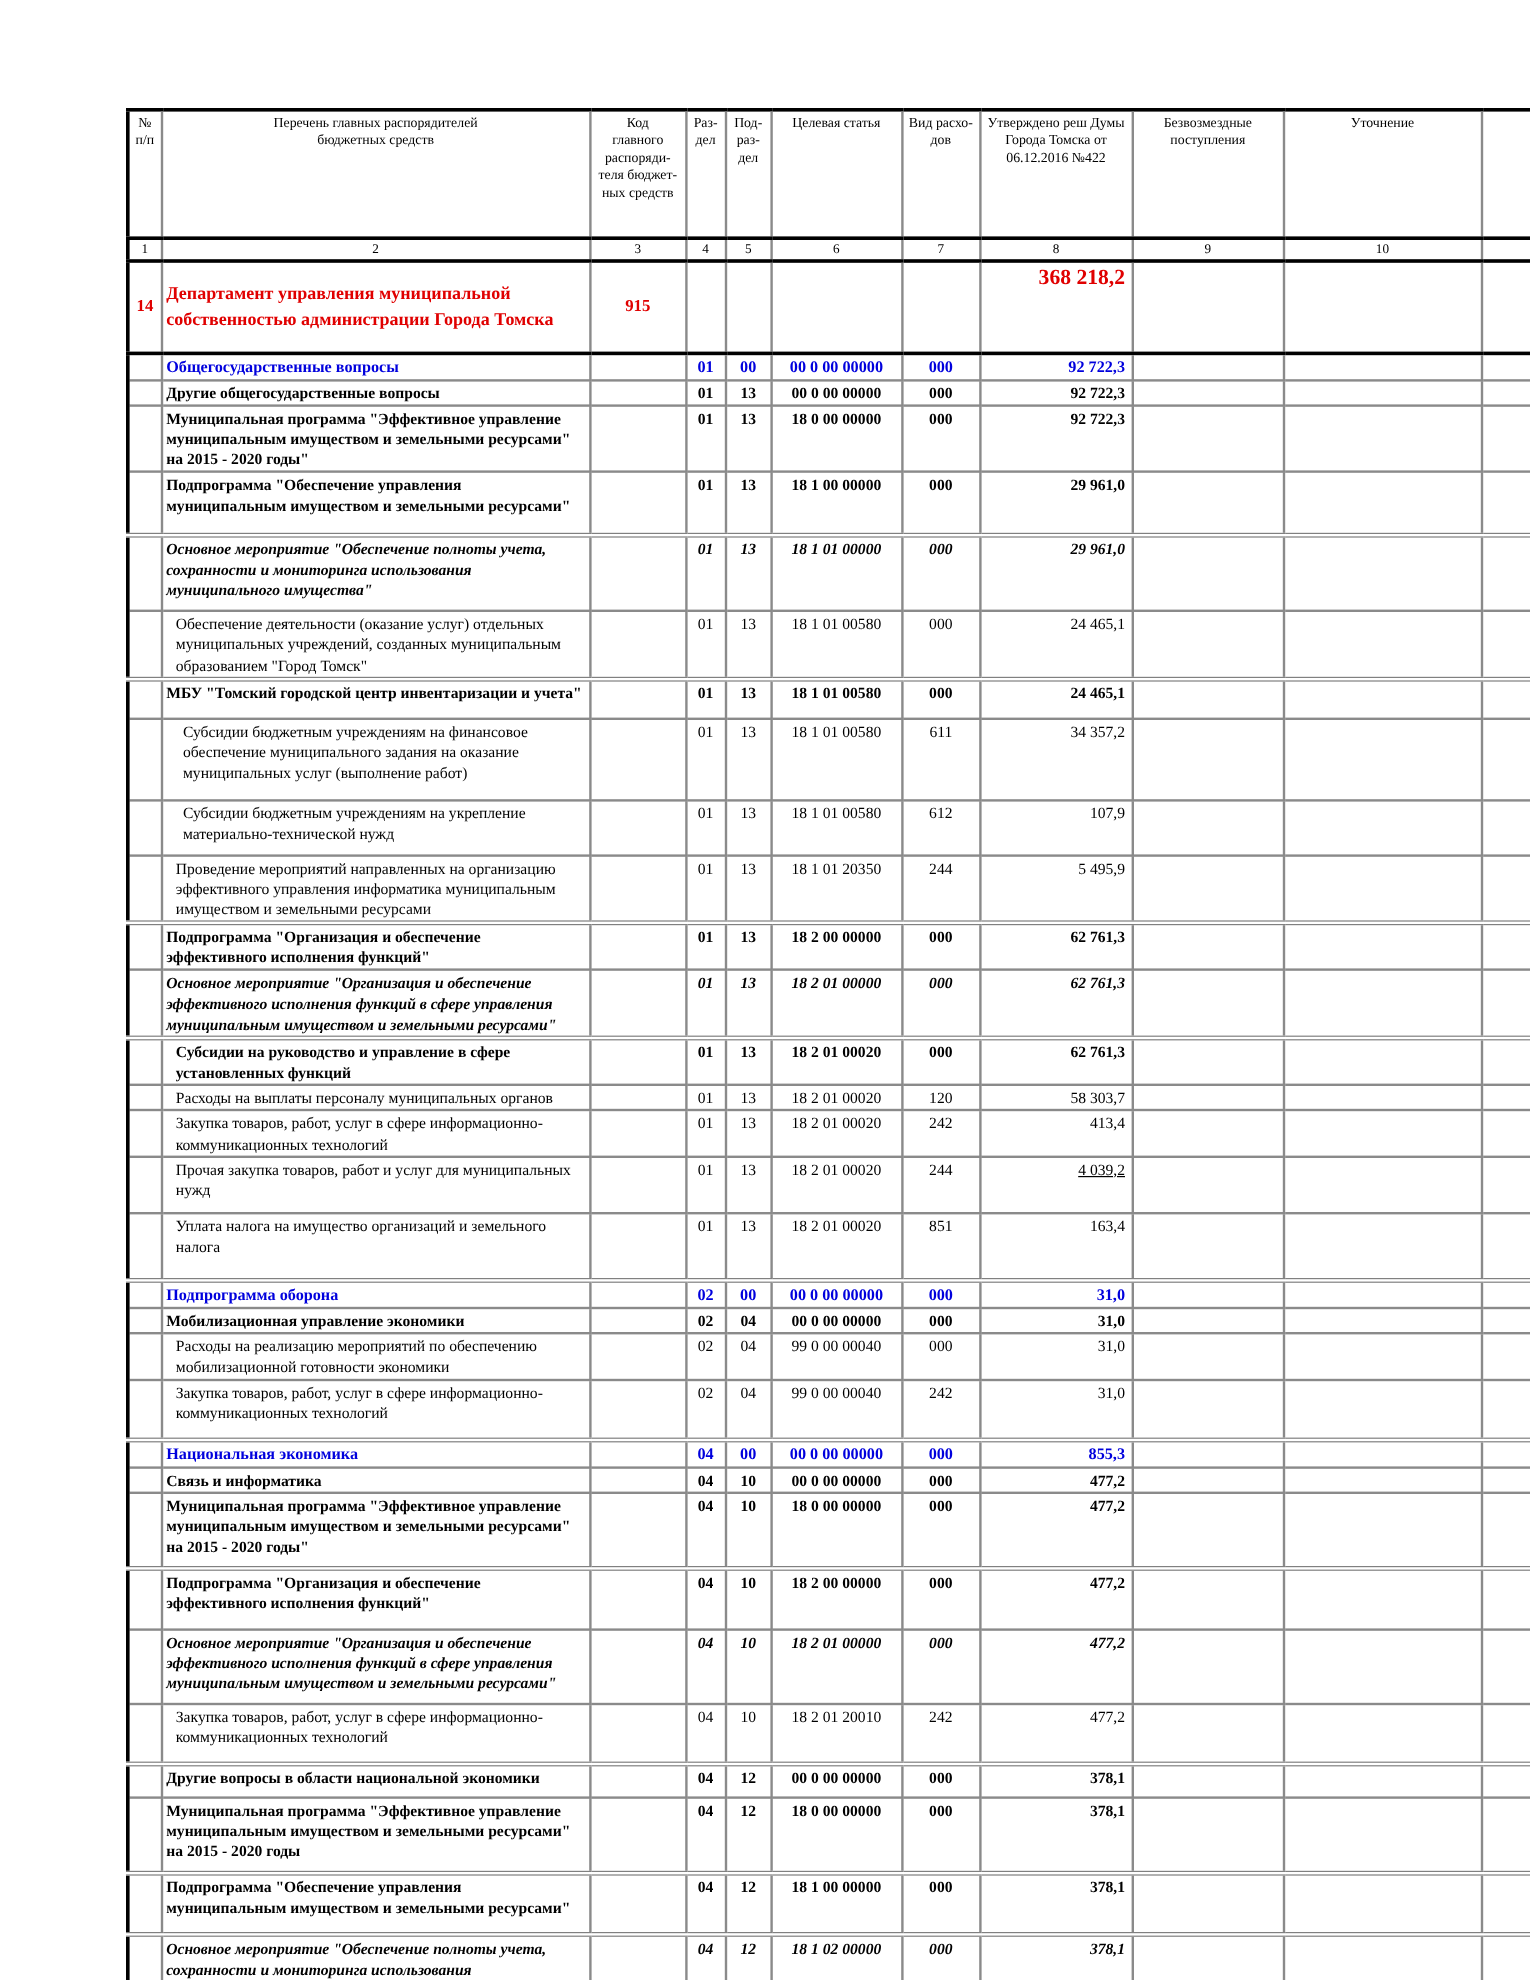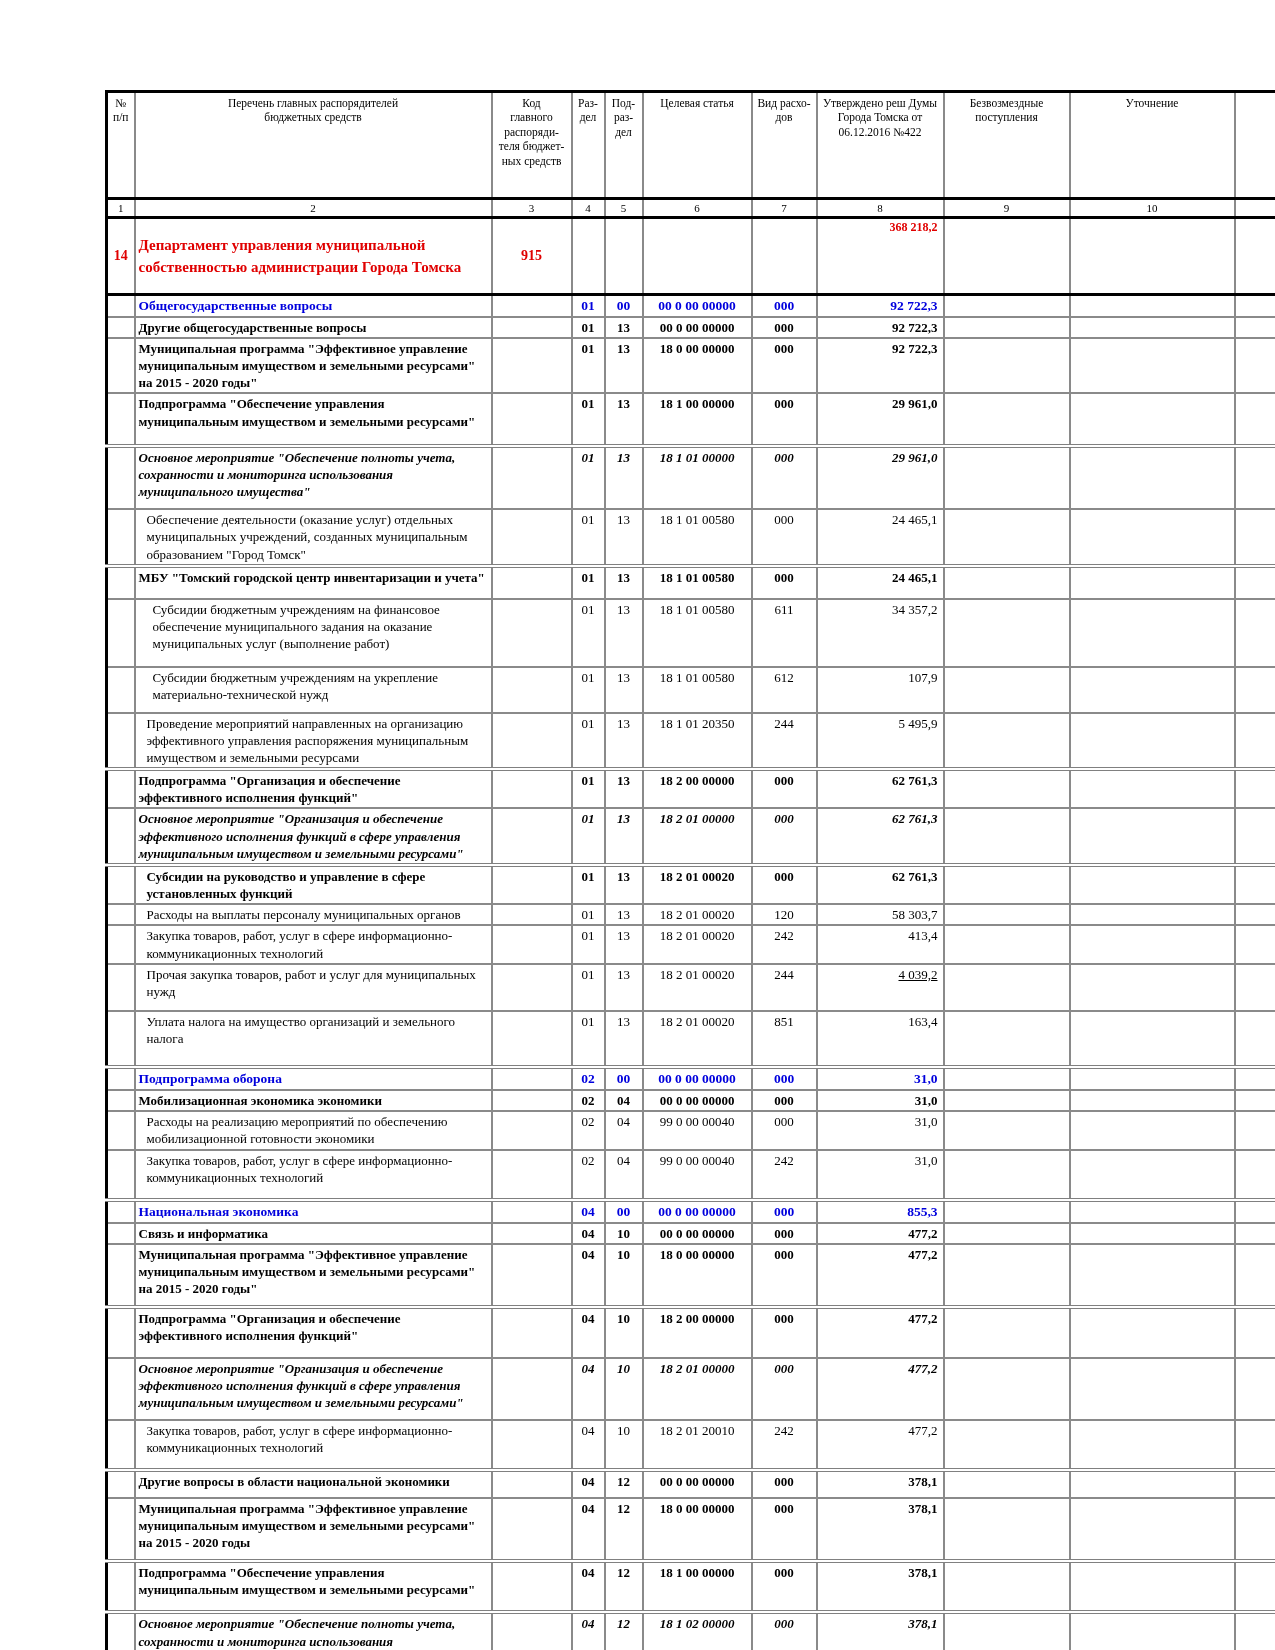--- a/index.html
+++ b/index.html
@@ -20,21 +20,21 @@
   td.name{text-align:left;}
   td.name.i1{padding-left:11px;}
   td.name.i2{padding-left:17px;}
   tr.b{font-weight:bold;}
   tr.bi{font-weight:bold;font-style:italic;}
   tr.blue{font-weight:bold;color:#0000dd;}
   tr.blue td{font-size:13.5px;}
   tr.red{font-weight:bold;color:#e00000;}
   tr.red td{border-bottom:3px solid #000;vertical-align:middle;height:72px;}
   tr.red td.name{font-size:15px;line-height:1.5;}
-  tr.red td.r{vertical-align:top;font-size:12px;}
+  tr.red td.r{vertical-align:top;font-size:18px;}
   tr.red td.c{font-size:14px;}
   tr.sep td{border-top:4px double #808080;}
 </style>
 </head>
 <body>
 
 <div class="page">
   <table class="budget">
     <colgroup>
       <col style="width:28px">
@@ -216,21 +216,21 @@
           <td class="c" style="padding-bottom: 8px;">13</td>
           <td class="c" style="padding-bottom: 8px;">18 1 01 00580</td>
           <td class="c" style="padding-bottom: 8px;">612</td>
           <td class="r" style="padding-bottom: 8px;">107,9</td>
           <td class="c" style="padding-bottom: 8px;"></td>
           <td class="c" style="padding-bottom: 8px;"></td>
           <td class="c" style="padding-bottom: 8px;"></td>
         </tr>
         <tr class="">
           <td class="c"></td>
-          <td class="name i1">Проведение мероприятий направленных на организацию эффективного управления распоряжения муниципальным имуществом и земельными ресурсами</td>
+          <td class="name i1">Проведение мероприятий направленных на организацию эффективного управления информатика муниципальным имуществом и земельными ресурсами</td>
           <td class="c"></td>
           <td class="c">01</td>
           <td class="c">13</td>
           <td class="c">18 1 01 20350</td>
           <td class="c">244</td>
           <td class="r">5 495,9</td>
           <td class="c"></td>
           <td class="c"></td>
           <td class="c"></td>
         </tr>
@@ -333,21 +333,21 @@
           <td class="c">00</td>
           <td class="c">00 0 00 00000</td>
           <td class="c">000</td>
           <td class="r">31,0</td>
           <td class="c"></td>
           <td class="c"></td>
           <td class="c"></td>
         </tr>
         <tr class="b">
           <td class="c"></td>
-          <td class="name">Мобилизационная экономика экономики</td>
+          <td class="name">Мобилизационная управление экономики</td>
           <td class="c"></td>
           <td class="c">02</td>
           <td class="c">04</td>
           <td class="c">00 0 00 00000</td>
           <td class="c">000</td>
           <td class="r">31,0</td>
           <td class="c"></td>
           <td class="c"></td>
           <td class="c"></td>
         </tr>

